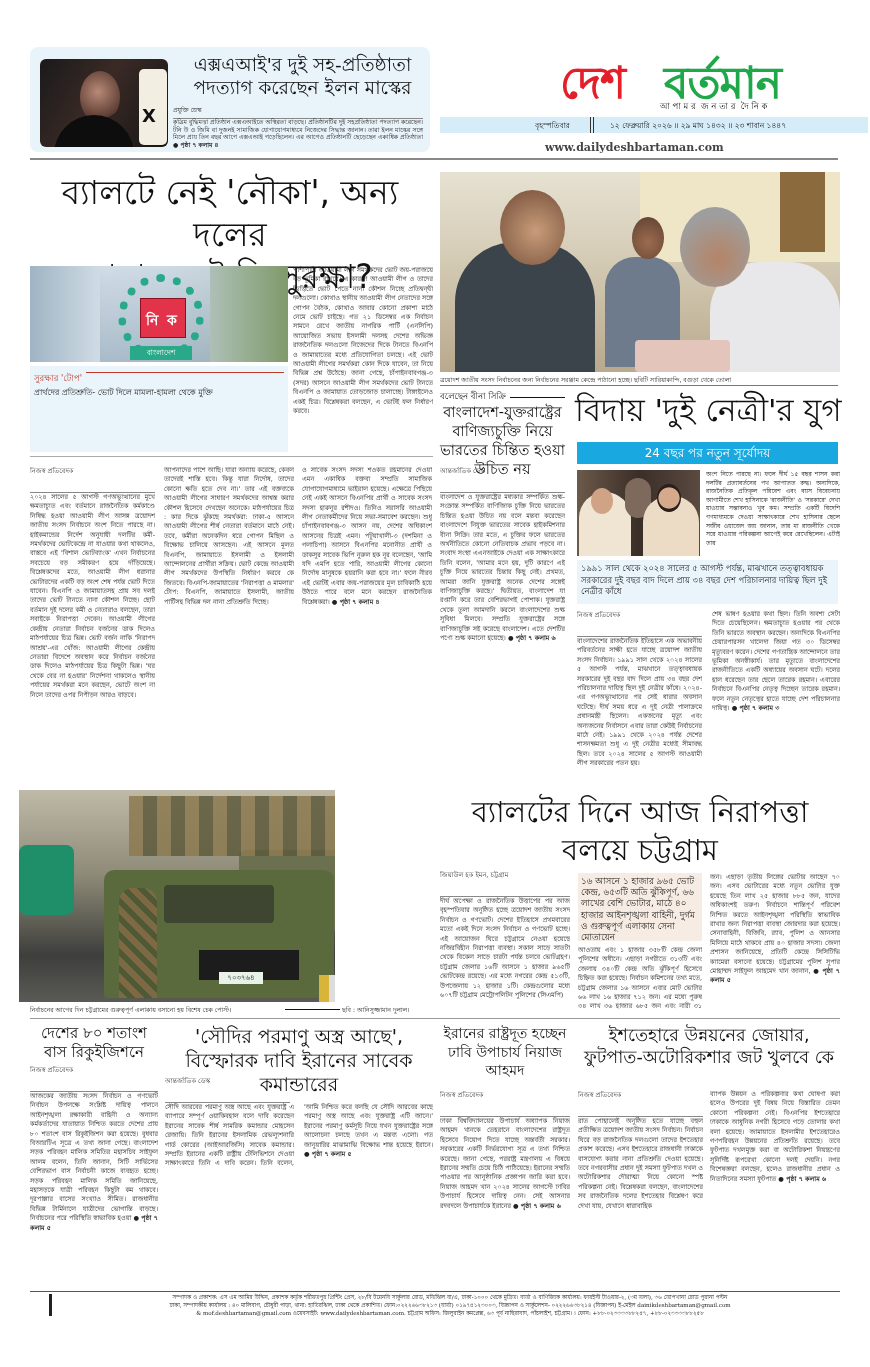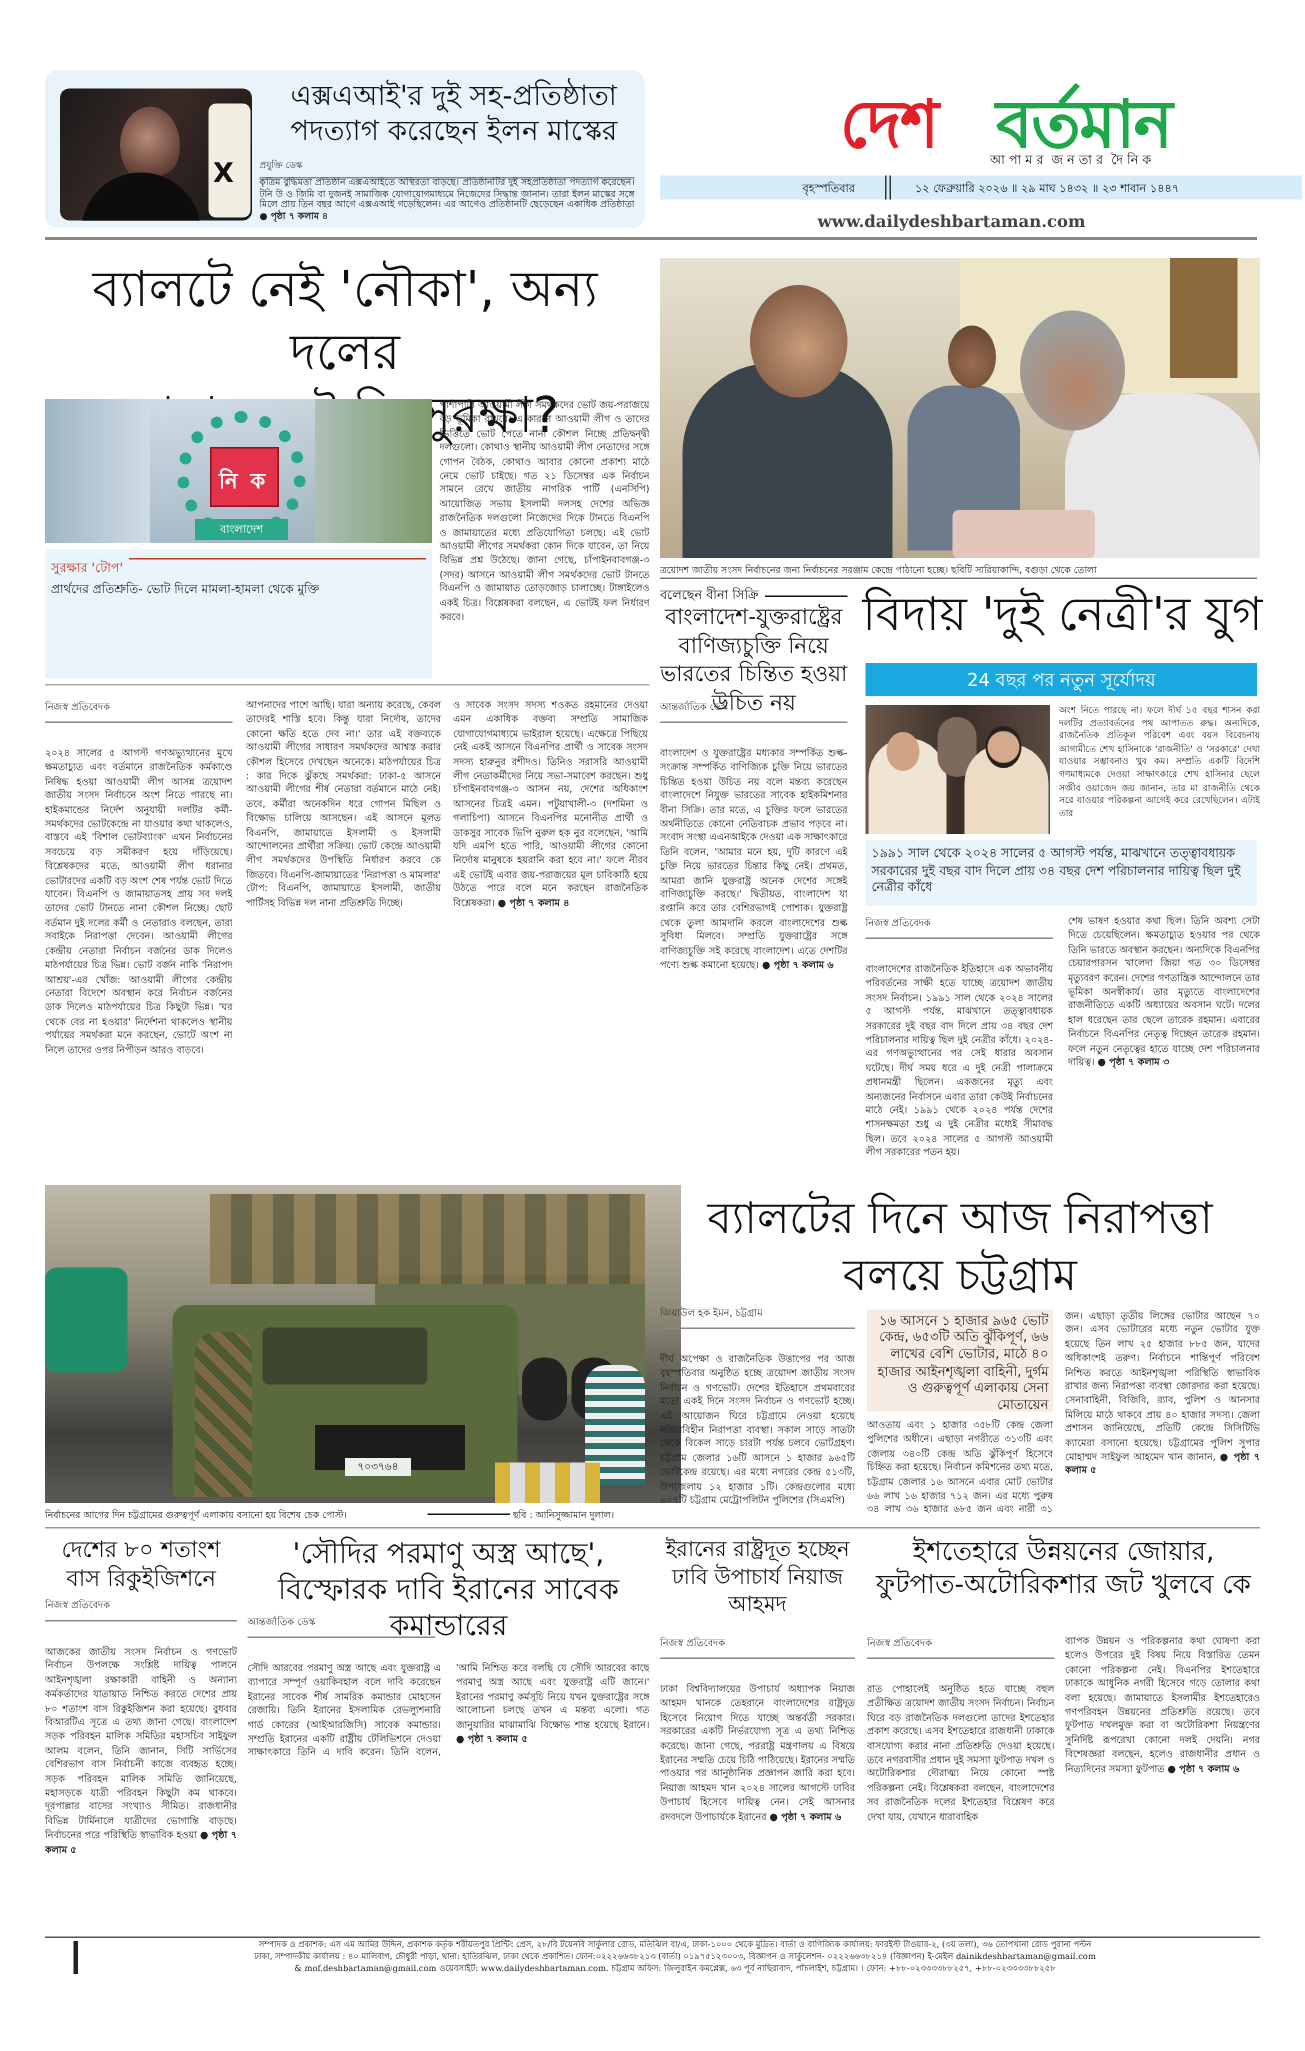--- a/index.html
+++ b/index.html
@@ -1,19 +1,19 @@
 <!DOCTYPE html>
 <html><head>
 <meta charset="utf-8">
 <style>
 *{box-sizing:border-box;margin:0;padding:0}
 body{width:870px;height:1367px;background:#fff;font-family:"DejaVu Sans",sans-serif;color:#111;position:relative;overflow:hidden}
 .abs{position:absolute}
 .body-text{font-size:6.4px;line-height:9.4px;color:#222;text-align:justify;overflow:hidden}
-.byline{font-size:6.5px;color:#333;border-bottom:1px solid #888;padding-bottom:4px;margin-bottom:16px}
+.byline{font-size:6.5px;color:#333;border-bottom:1px solid #888;padding-bottom:15px;margin-bottom:0}
 .pref{font-weight:bold}
 .hl{font-family:"DejaVu Sans",sans-serif;font-weight:normal;color:#111;text-align:center}
 .cap{font-size:6.5px;color:#222}
 .rule{background:#777;height:1px}
 .photo{overflow:hidden}
 </style>
 </head>
 <body>
 
 <div class="abs" style="left:30px;top:47px;width:400px;height:105px;background:#e8f3fa;border-radius:8px;">
@@ -126,21 +126,21 @@
 <div class="abs" style="left:577px;top:560px;width:261px;height:44px;background:#eaf5fb;font-size:8.4px;line-height:11.5px;padding:3px 4px;color:#222;">১৯৯১ সাল থেকে ২০২৪ সালের ৫ আগস্ট পর্যন্ত, মাঝখানে তত্ত্বাবধায়ক সরকারের দুই বছর বাদ দিলে প্রায় ৩৪ বছর দেশ পরিচালনার দায়িত্ব ছিল দুই নেত্রীর কাঁধে</div>
 <div class="abs" style="left:577px;top:610px;width:125px;height:176px;">
   <div class="byline">নিজস্ব প্রতিবেদক</div>
   <div class="body-text" style="height:158px;">বাংলাদেশের রাজনৈতিক ইতিহাসে এক অভাবনীয় পরিবর্তনের সাক্ষী হতে যাচ্ছে ত্রয়োদশ জাতীয় সংসদ নির্বাচন। ১৯৯১ সাল থেকে ২০২৪ সালের ৫ আগস্ট পর্যন্ত, মাঝখানে তত্ত্বাবধায়ক সরকারের দুই বছর বাদ দিলে প্রায় ৩৪ বছর দেশ পরিচালনার দায়িত্ব ছিল দুই নেত্রীর কাঁধে। ২০২৪-এর গণঅভ্যুত্থানের পর সেই ধারার অবসান ঘটেছে। দীর্ঘ সময় ধরে এ দুই নেত্রী পালাক্রমে প্রধানমন্ত্রী ছিলেন। একজনের মৃত্যু এবং অন্যজনের নির্বাসনে এবার তারা কেউই নির্বাচনের মাঠে নেই। ১৯৯১ থেকে ২০২৪ পর্যন্ত দেশের শাসনক্ষমতা শুধু এ দুই নেত্রীর মধ্যেই সীমাবদ্ধ ছিল। তবে ২০২৪ সালের ৫ আগস্ট আওয়ামী লীগ সরকারের পতন হয়।</div>
 </div>
 <div class="abs body-text" style="left:712px;top:610px;width:128px;height:176px;">
   <span>শেষ ভাষণ হওয়ার কথা ছিল। তিনি অবশ্য সেটা দিতে চেয়েছিলেন। ক্ষমতাচ্যুত হওয়ার পর থেকে তিনি ভারতে অবস্থান করছেন। অন্যদিকে বিএনপির চেয়ারপারসন খালেদা জিয়া গত ৩০ ডিসেম্বর মৃত্যুবরণ করেন। দেশের গণতান্ত্রিক আন্দোলনে তার ভূমিকা অনস্বীকার্য। তার মৃত্যুতে বাংলাদেশের রাজনীতিতে একটি অধ্যায়ের অবসান ঘটে। দলের হাল ধরেছেন তার ছেলে তারেক রহমান। এবারের নির্বাচনে বিএনপির নেতৃত্ব দিচ্ছেন তারেক রহমান। ফলে নতুন নেতৃত্বের হাতে যাচ্ছে দেশ পরিচালনার দায়িত্ব।</span>
   <span class="pref">● পৃষ্ঠা ৭ কলাম ৩</span>
 </div>
 
-<div class="abs photo" style="left:30px;top:790px;width:424px;height:212px;background:linear-gradient(180deg,#bfb9a8 0%,#8e8a78 40%,#3e3f3c 78%,#5a5a56 100%);">
+<div class="abs photo" style="left:19px;top:790px;width:316px;height:212px;background:linear-gradient(180deg,#bfb9a8 0%,#8e8a78 40%,#3e3f3c 78%,#5a5a56 100%);">
   <div class="abs" style="left:0;top:55px;width:55px;height:70px;background:#1f8f6a;border-radius:8px;"></div>
   <div class="abs" style="left:220px;top:60px;width:180px;height:80px;background:#6b7050;border-radius:6px;"></div>
   <div class="abs" style="left:285px;top:115px;width:30px;height:42px;border-radius:14px;background:#222;"></div>
   <div class="abs" style="left:318px;top:115px;width:30px;height:42px;border-radius:14px;background:#222;"></div>
   <div class="abs" style="left:351px;top:115px;width:30px;height:42px;border-radius:14px;background:#222;"></div>
   <div class="abs" style="left:110px;top:6px;width:290px;height:60px;background:repeating-linear-gradient(90deg,#8c7a50 0 14px,#5d5a3c 14px 28px);opacity:.85;"></div>
   <div class="abs" style="left:85px;top:80px;width:230px;height:128px;background:#5b6a3d;border-radius:10px 10px 4px 4px;"></div>
   <div class="abs" style="left:145px;top:95px;width:110px;height:38px;background:#3e4632;border-radius:4px;"></div>
   <div class="abs" style="left:180px;top:160px;width:100px;height:30px;background:#1c1c1c;"></div>
   <div class="abs" style="left:200px;top:182px;width:44px;height:12px;background:#e9f2e9;font-size:7px;text-align:center;color:#111;">৭০৩৭৬৪</div>
@@ -153,21 +153,21 @@
 <div class="abs cap" style="left:342px;top:1005px;font-size:6.2px;white-space:nowrap;">ছবি : আনিসুজ্জামান দুলাল।</div>
 
 <div class="abs hl" style="left:440px;top:793px;width:400px;font-size:29px;line-height:38px;">
   <div>ব্যালটের দিনে আজ নিরাপত্তা</div>
   <div>বলয়ে চট্টগ্রাম</div>
 </div>
 <div class="abs" style="left:440px;top:870px;width:130px;height:143px;">
   <div class="byline">জিয়াউল হক ইমন, চট্টগ্রাম</div>
   <div class="body-text" style="height:125px;">দীর্ঘ অপেক্ষা ও রাজনৈতিক উত্তাপের পর আজ বৃহস্পতিবার অনুষ্ঠিত হচ্ছে ত্রয়োদশ জাতীয় সংসদ নির্বাচন ও গণভোট। দেশের ইতিহাসে প্রথমবারের মতো একই দিনে সংসদ নির্বাচন ও গণভোট হচ্ছে। এই আয়োজন ঘিরে চট্টগ্রামে নেওয়া হয়েছে নজিরবিহীন নিরাপত্তা ব্যবস্থা। সকাল সাড়ে সাতটা থেকে বিকেল সাড়ে চারটা পর্যন্ত চলবে ভোটগ্রহণ। চট্টগ্রাম জেলার ১৬টি আসনে ১ হাজার ৯৬৫টি ভোটকেন্দ্র রয়েছে। এর মধ্যে নগরের কেন্দ্র ৫১৩টি, উপজেলায় ১২ হাজার ১টি। কেন্দ্রগুলোর মধ্যে ৬০৭টি চট্টগ্রাম মেট্রোপলিটন পুলিশের (সিএমপি)</div>
 </div>
-<div class="abs" style="left:578px;top:873px;width:124px;height:68px;background:#f7ece3;font-size:8.8px;line-height:11.2px;text-align:right;padding:3px 3px;color:#222;">১৬ আসনে ১ হাজার ৯৬৫ ভোট কেন্দ্র, ৬৫৩টি অতি ঝুঁকিপূর্ণ, ৬৬ লাখের বেশি ভোটার, মাঠে ৪০ হাজার আইনশৃঙ্খলা বাহিনী, দুর্গম ও গুরুত্বপূর্ণ এলাকায় সেনা মোতায়েন</div>
+<div class="abs" style="left:578px;top:873px;width:124px;height:68px;background:#f7ece3;font-size:8.8px;line-height:11.2px;text-align:left;padding:3px 3px;color:#222;">১৬ আসনে ১ হাজার ৯৬৫ ভোট কেন্দ্র, ৬৫৩টি অতি ঝুঁকিপূর্ণ, ৬৬ লাখের বেশি ভোটার, মাঠে ৪০ হাজার আইনশৃঙ্খলা বাহিনী, দুর্গম ও গুরুত্বপূর্ণ এলাকায় সেনা মোতায়েন</div>
 <div class="abs body-text" style="left:578px;top:946px;width:124px;height:67px;">আওতায় এবং ১ হাজার ৩৫৮টি কেন্দ্র জেলা পুলিশের অধীনে। এছাড়া নগরীতে ৩১৩টি এবং জেলায় ৩৪০টি কেন্দ্র অতি ঝুঁকিপূর্ণ হিসেবে চিহ্নিত করা হয়েছে। নির্বাচন কমিশনের তথ্য মতে, চট্টগ্রাম জেলার ১৬ আসনে এবার মোট ভোটার ৬৬ লাখ ১৬ হাজার ৭১২ জন। এর মধ্যে পুরুষ ৩৪ লাখ ৩৬ হাজার ৬৮৫ জন এবং নারী ৩১ লাখ ৭৯ হাজার ৯৩৮</div>
 <div class="abs body-text" style="left:710px;top:873px;width:130px;height:140px;">
   <span>জন। এছাড়া তৃতীয় লিঙ্গের ভোটার আছেন ৭০ জন। এসব ভোটারের মধ্যে নতুন ভোটার যুক্ত হয়েছে তিন লাখ ২৫ হাজার ৮৮৫ জন, যাদের অধিকাংশই তরুণ। নির্বাচনে শান্তিপূর্ণ পরিবেশ নিশ্চিত করতে আইনশৃঙ্খলা পরিস্থিতি স্বাভাবিক রাখার জন্য নিরাপত্তা ব্যবস্থা জোরদার করা হয়েছে। সেনাবাহিনী, বিজিবি, র‍্যাব, পুলিশ ও আনসার মিলিয়ে মাঠে থাকবে প্রায় ৪০ হাজার সদস্য। জেলা প্রশাসন জানিয়েছে, প্রতিটি কেন্দ্রে সিসিটিভি ক্যামেরা বসানো হয়েছে। চট্টগ্রামের পুলিশ সুপার মোহাম্মদ সাইফুল আহমেদ খান জানান,</span>
   <span class="pref">● পৃষ্ঠা ৭ কলাম ৫</span>
 </div>
 
 <div class="abs rule" style="left:30px;top:1018px;width:810px;background:#999;"></div>
 
 <div class="abs hl" style="left:30px;top:1024px;width:128px;font-size:15px;line-height:19px;">দেশের ৮০ শতাংশ বাস রিকুইজিশনে</div>
 <div class="abs" style="left:30px;top:1065px;width:128px;height:222px;">

